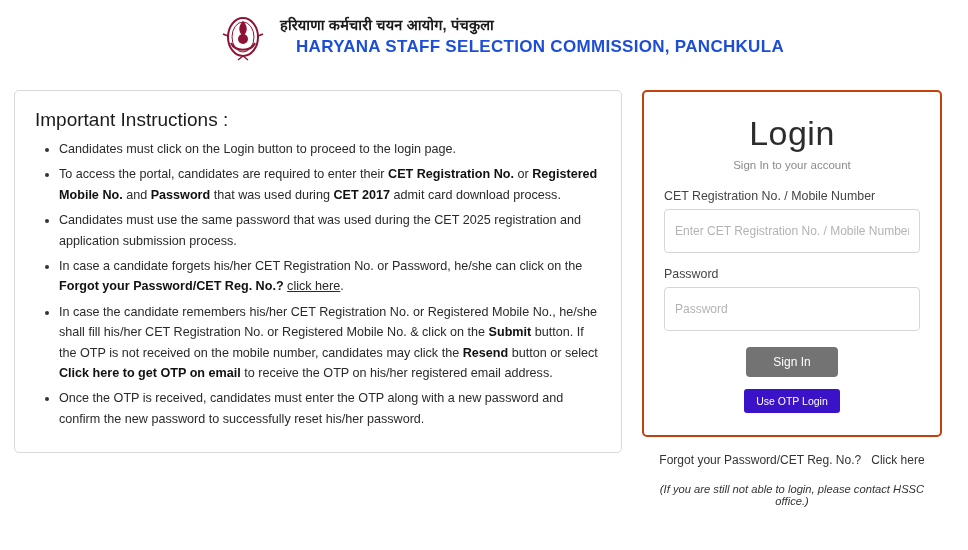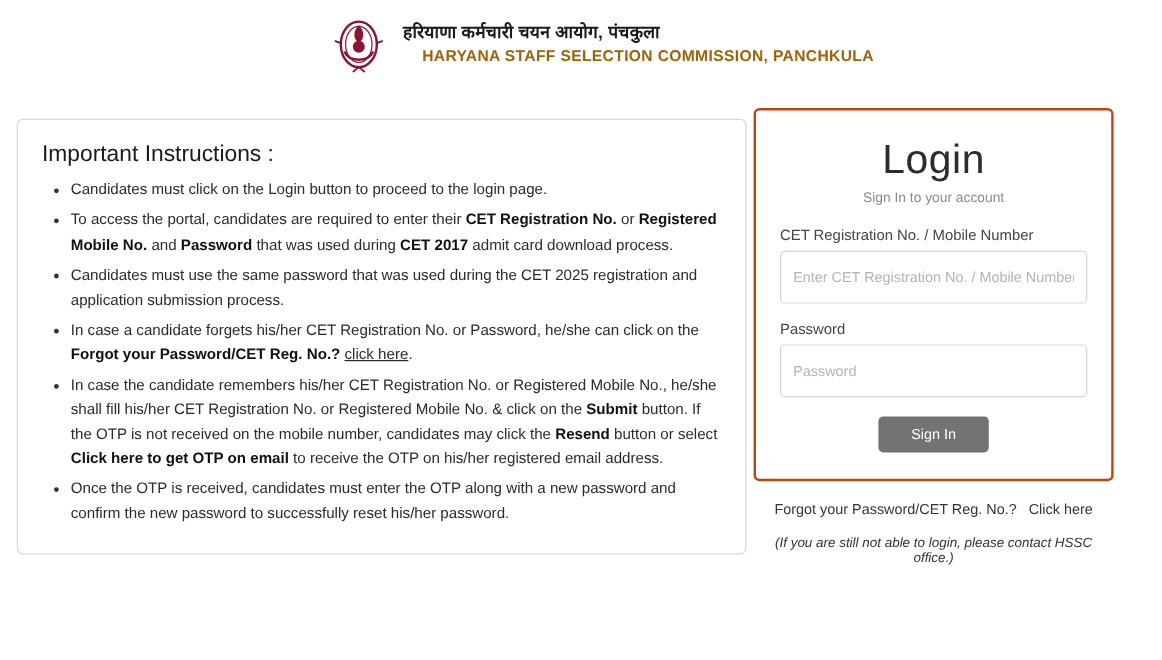--- a/index.html
+++ b/index.html
@@ -41,35 +41,35 @@
   .header-text {
     line-height: 1.25;
   }
   .header-hindi {
     font-size: 14.5px;
     font-weight: bold;
     color: #1a1a1a;
     letter-spacing: 0.2px;
   }
   .header-english {
-    font-size: 13px;
+    font-size: 17px;
     font-weight: bold;
-    color: #a16207;
+    color: #1d4ed8;
     letter-spacing: 0.3px;
     margin-top: 2px;
     padding-left: 16px;
   }
 
   
   .content {
     display: flex;
-    gap: 6px;
+    gap: 20px;
     padding: 20px 6px 0 14px;
     box-sizing: border-box;
-    align-items: center;
+    align-items: flex-start;
   }
 
   
   .instructions {
     flex: 0 0 608px;
     width: 608px;
     border: 1px solid #d9d9d9;
     border-radius: 5px;
     background: #ffffff;
     padding: 14px 18px 18px 18px;
@@ -252,20 +252,23 @@
         </div>
 
         <div class="field-block">
           <label class="field-label">Password</label>
           <input class="field-input" type="password" placeholder="Password" style="">
         </div>
 
         <div class="btn-row">
           <button class="btn-signin">Sign In</button>
         </div>
+        <div class="btn-otp-row">
+          <button class="btn-otp">Use OTP Login</button>
+        </div>
       </div>
 
       <div class="forgot-line">
         <span>Forgot your Password/CET Reg. No.?</span>
         <span>&nbsp;</span>
         <span class="click">Click here</span>
       </div>
 
       <div class="note-line">(If you are still not able to login, please contact HSSC office.)</div>
     </div>

